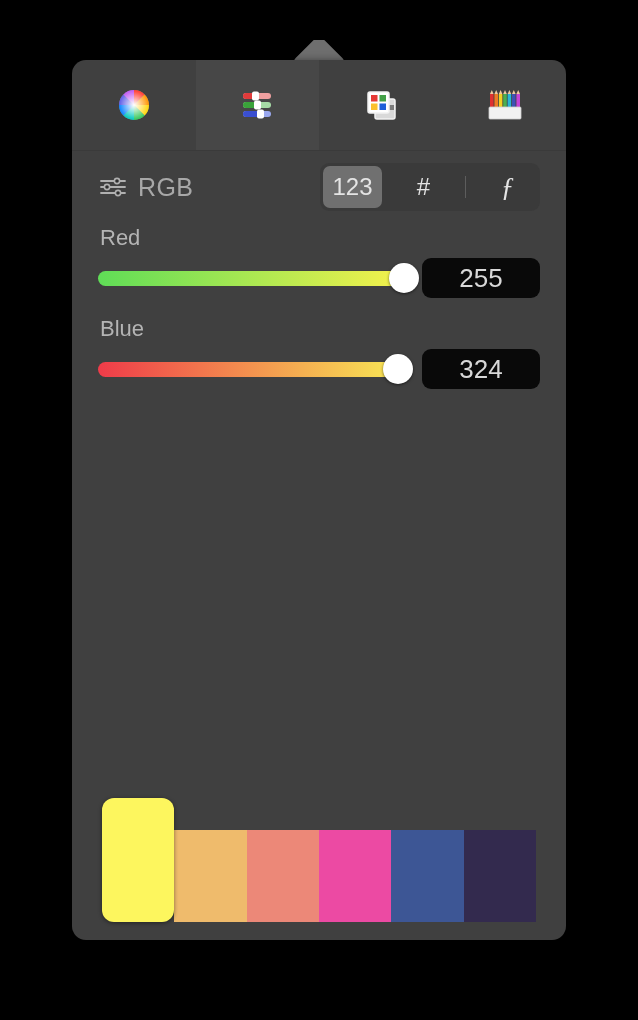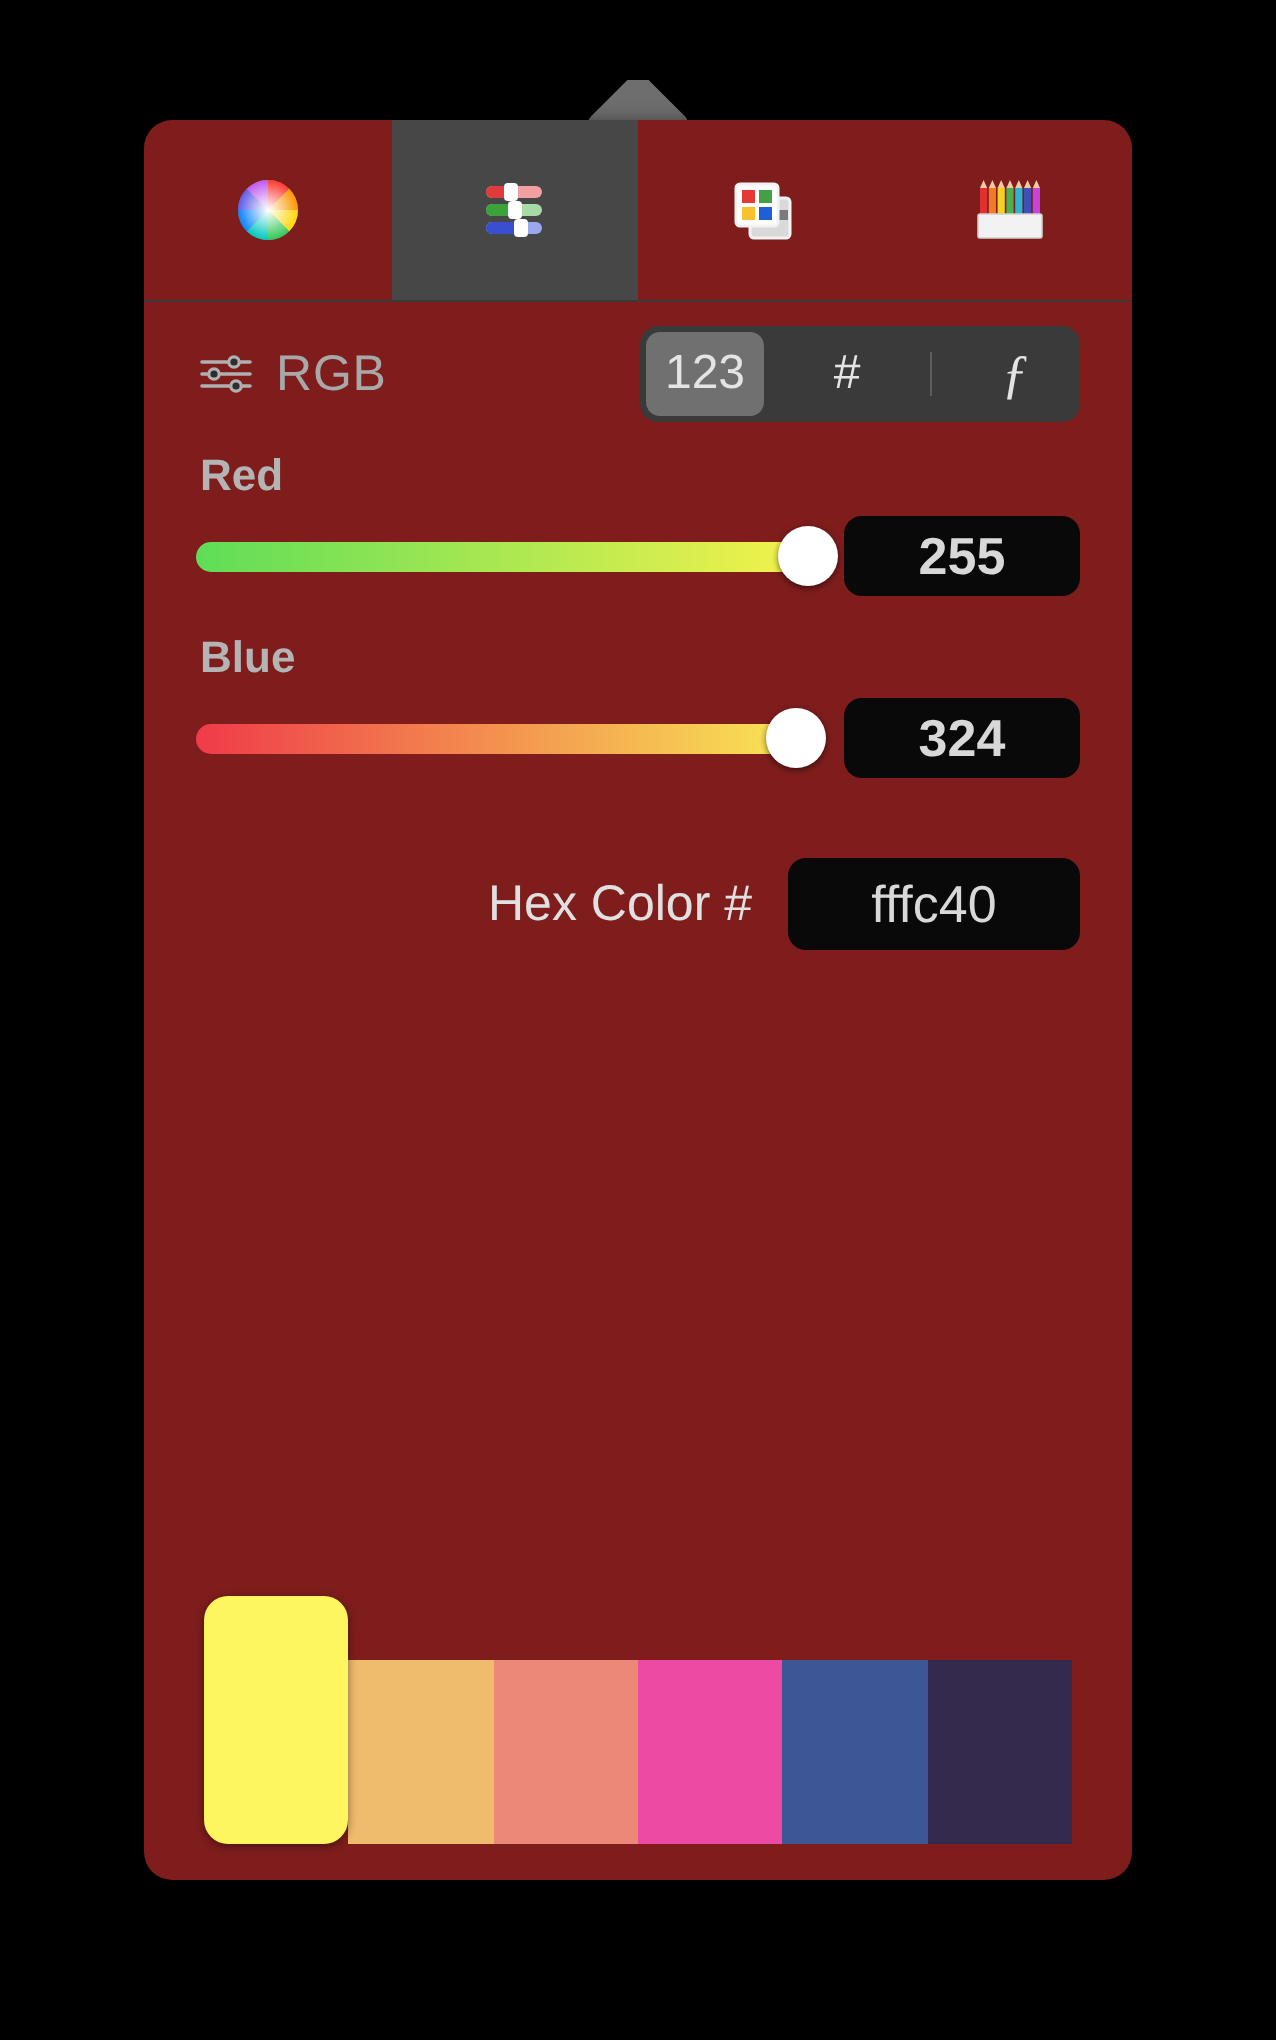--- a/index.html
+++ b/index.html
@@ -136,21 +136,20 @@
     background: #5d5d5d;
     flex: 0 0 1px;
   }
 
   
   .channels {
     padding: 6px 26px 0 26px;
   }
   .channel {
     margin-bottom: 18px;
-    font-weight: bold;
   }
   .channel-label {
     color: #b4b4b4;
     font-size: 22px;
     margin: 0 0 7px 2px;
   }
   .channel-body {
     display: flex;
     align-items: center;
   }
@@ -238,21 +237,21 @@
     box-shadow: 0 1px 4px rgba(0,0,0,0.45);
   }
 </style>
 </head>
 <body>
 
 <div id="root">
 
   <div class="caret"></div>
 
-  <div class="panel" style="background: #7f1d1d;">
+  <div class="panel" style="background: #404040;">
 
     <div class="tabbar">
 
       <div class="tab">
         <svg class="tab-icon" viewBox="0 0 44 40">
           <defs>
             <radialGradient id="wheelSat" cx="50%" cy="50%" r="50%">
               <stop offset="0%" stop-color="#ffffff" stop-opacity="1"></stop>
               <stop offset="100%" stop-color="#ffffff" stop-opacity="0"></stop>
             </radialGradient>
@@ -376,24 +375,20 @@
             <div class="track" style="background: linear-gradient(to right, rgb(239, 59, 73), rgb(248, 234, 85));"></div>
             <div class="knob" style="left: 98%;"></div>
           </div>
           <div class="value-box">324</div>
         </div>
       </div>
 
 
     </div>
 
-    <div class="hex-row">
-      <span class="hex-label">Hex Color #</span>
-      <div class="hex-box">fffc40</div>
-    </div>
 
     <div class="swatch-strip">
       <div class="swatch selected" style="background: rgb(253, 246, 94);"></div>
       <div class="swatch" style="background: rgb(239, 187, 108);"></div>
       <div class="swatch" style="background: rgb(236, 136, 120);"></div>
       <div class="swatch" style="background: rgb(236, 74, 163);"></div>
       <div class="swatch" style="background: rgb(61, 86, 149);"></div>
       <div class="swatch" style="background: rgb(51, 42, 78);"></div>
     </div>
 

